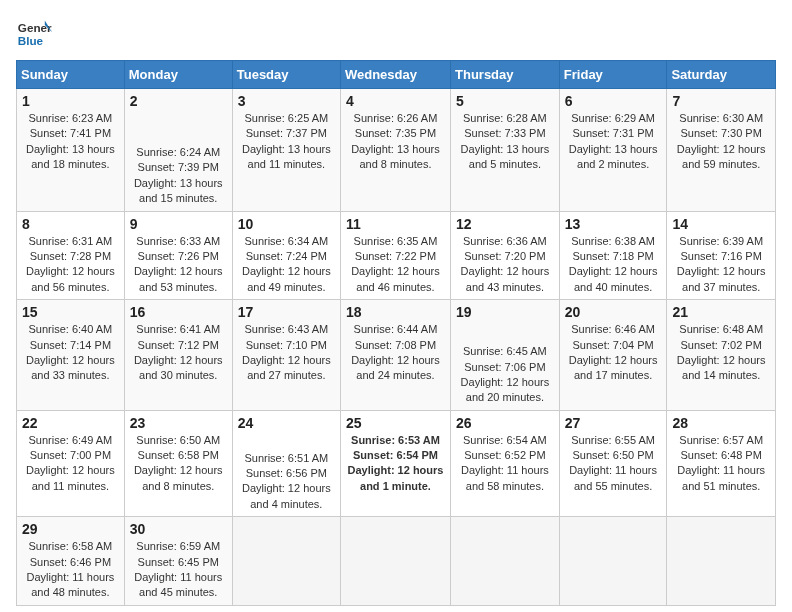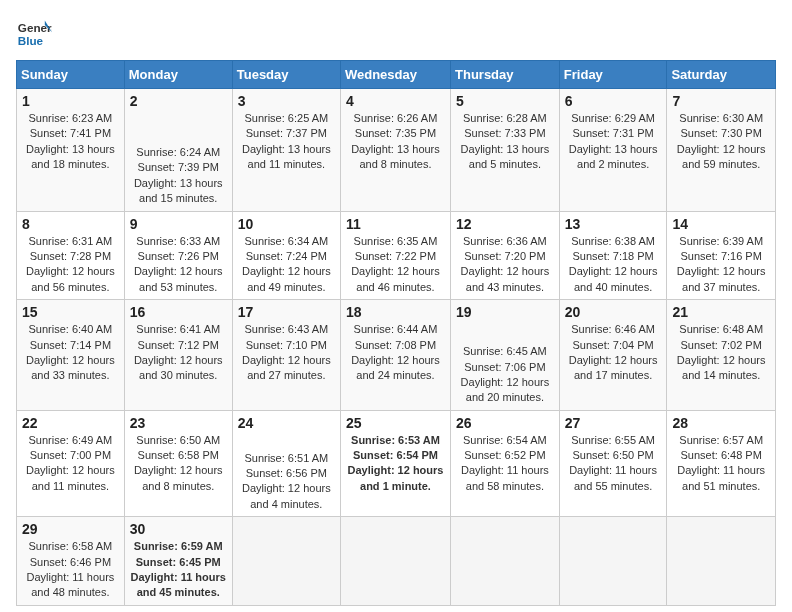--- a/index.html
+++ b/index.html
@@ -290,21 +290,21 @@
       </tr>
       <tr>
         <td>
           <span class="day-num">29</span>
           <div class="day-info" style="white-space: pre-line;">Sunrise: 6:58 AM
 Sunset: 6:46 PM
 Daylight: 11 hours and 48 minutes.</div>
         </td>
         <td>
           <span class="day-num">30</span>
-          <div class="day-info" style="white-space: pre-line; font-weight: bold;">Sunrise: 6:59 AM
+          <div class="day-info" style="white-space: pre-line;">Sunrise: 6:59 AM
 Sunset: 6:45 PM
 Daylight: 11 hours and 45 minutes.</div>
         </td>
         <td class="empty"></td>
         <td class="empty"></td>
         <td class="empty"></td>
         <td class="empty"></td>
         <td class="empty"></td>
       </tr>
     </tbody>

